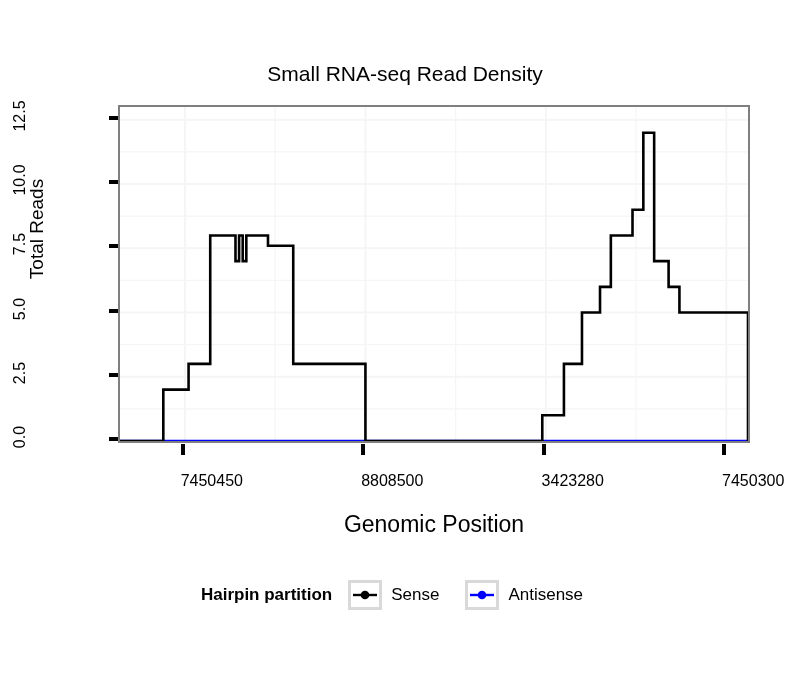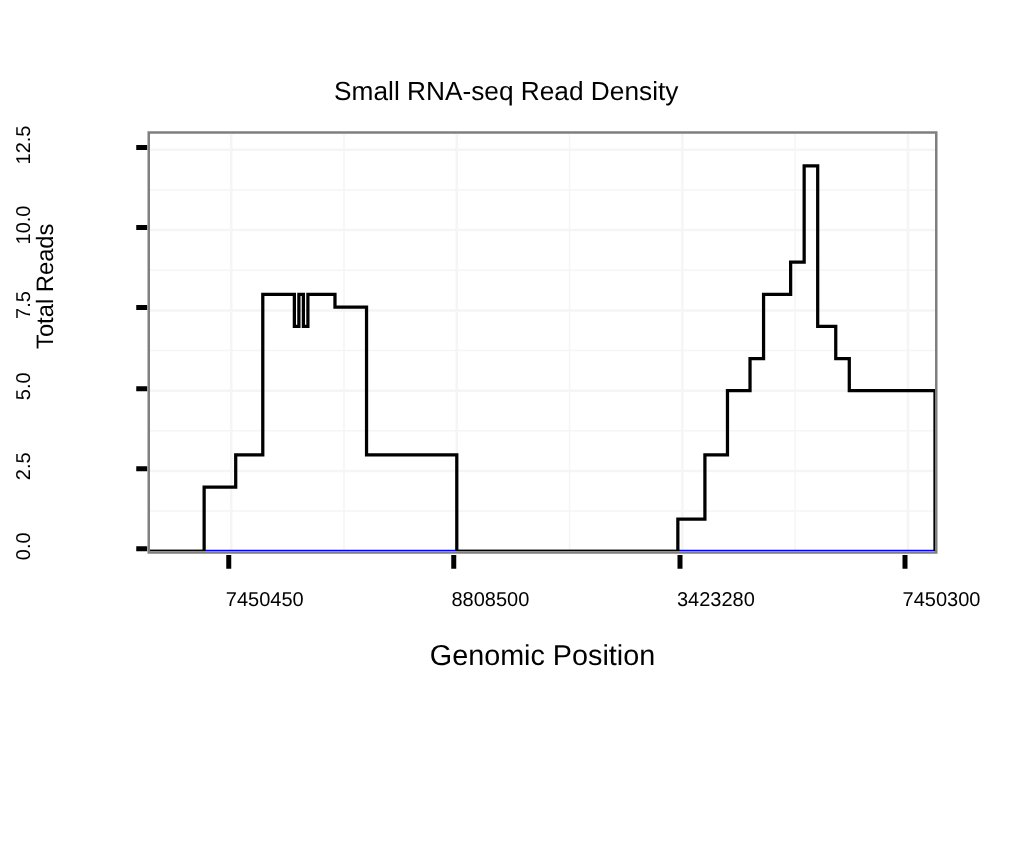--- a/index.html
+++ b/index.html
@@ -196,14 +196,37 @@
     </div>
   <div id="xtick-labels">
       <div class="xtick-label" style="left: 122.966px;">7450450</div>
       <div class="xtick-label" style="left: 303.425px;">8808500</div>
       <div class="xtick-label" style="left: 483.885px;">3423280</div>
       <div class="xtick-label" style="left: 664.345px;">7450300</div>
     </div>
 
   <div class="xlabel">Genomic Position</div>
 
+  <div id="legend">
+    <span class="legend-title">Hairpin partition</span>
+
+    <span class="legend-item">
+      <span class="legend-key">
+        <svg width="26" height="22">
+          <line x1="1" y1="11" x2="25" y2="11" stroke="#000000" stroke-width="2.4"></line>
+          <circle cx="13" cy="11" r="4.3" fill="#000000"></circle>
+        </svg>
+      </span>
+      <span class="legend-label">Sense</span>
+    </span>
+
+    <span class="legend-item">
+      <span class="legend-key">
+        <svg width="26" height="22">
+          <line x1="1" y1="11" x2="25" y2="11" stroke="#0000ff" stroke-width="2.4"></line>
+          <circle cx="13" cy="11" r="4.3" fill="#0000ff"></circle>
+        </svg>
+      </span>
+      <span class="legend-label">Antisense</span>
+    </span>
+  </div>
 
 </div>
 
 </body></html>

